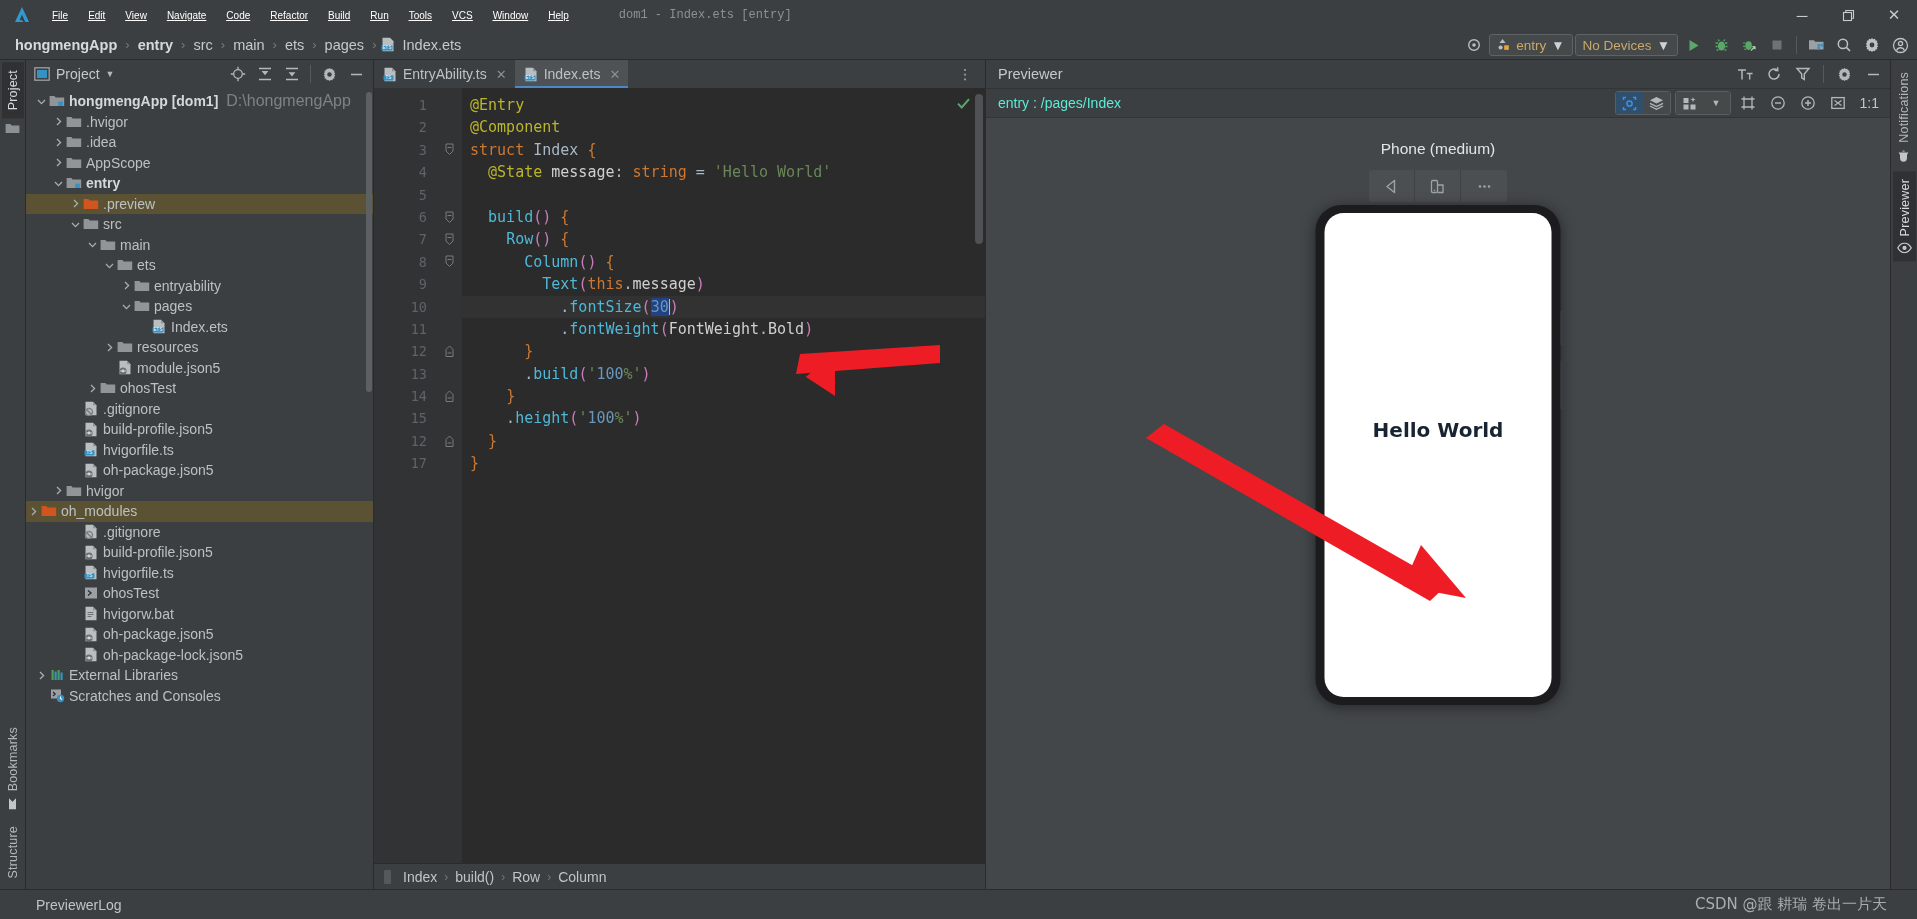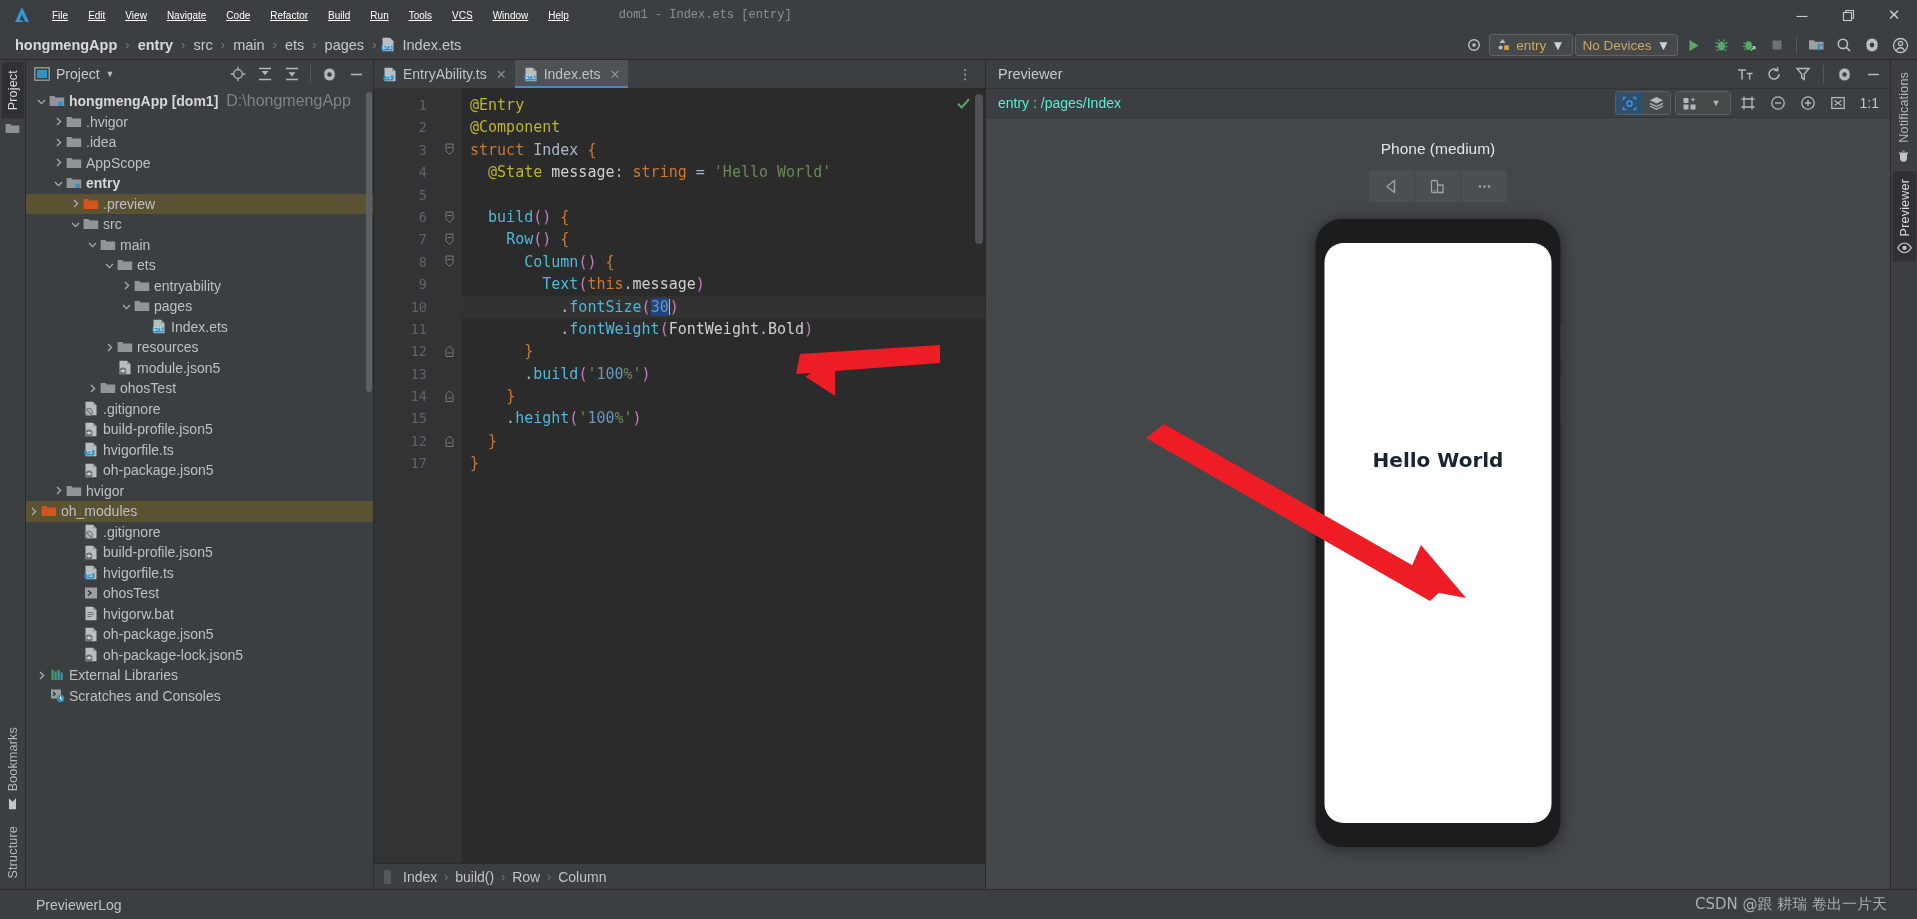--- a/index.html
+++ b/index.html
@@ -124,24 +124,24 @@
   .seg-btn{ width:27px; display:flex;align-items:center;justify-content:center; background:#45494a;}
   .seg-btn.on{ background:#2f4f6b; }
   .pv-canvas{ flex:1; background:#434749; position:relative; overflow:hidden; }
 
   .devlabel{ position:absolute; left:0; right:0; top:22px; text-align:center; font-size:15.5px; color:#e2e5e7;}
   .devbtns{ position:absolute; top:52px; left:50%; transform:translateX(-50%); display:flex; height:32px; background:#4b4f51; border-radius:2px; overflow:hidden;}
   .devbtn{ width:46px; display:flex;align-items:center;justify-content:center; border-right:1px solid #3f4345;}
   .devbtn:last-child{border-right:none;}
 
   .phone{
-    position:absolute; left:50%; transform:translateX(-50%); top:101px;
-    width:245px; height:628px; background:#1c1c1e; border-radius:26px;
+    position:absolute; left:50%; transform:translateX(-50%); top:87px;
+    width:245px; height:500px; background:#1c1c1e; border-radius:26px;
     box-shadow:0 2px 14px rgba(0,0,0,.45);
-    padding:24px 9px;
+    padding:8px 9px;
   }
   .phone .screen{ width:100%; height:100%; background:#fff; border-radius:19px; position:relative; overflow:hidden;}
   .phone .hello{ position:absolute; left:0; right:0; top:205px; text-align:center; font-size:20px; font-weight:bold; color:#182431; font-family:"DejaVu Sans", sans-serif;}
   .phone .btn-r1{ position:absolute; right:-3px; top:105px; width:3px; height:36px; background:#3a3d40; border-radius:2px;}
   .phone .btn-r2{ position:absolute; right:-3px; top:155px; width:3px; height:50px; background:#3a3d40; border-radius:2px;}
 
   
   .rrail{ width:27px; background:#3c3f41; border-left:1px solid #2b2b2b; display:flex; flex-direction:column; align-items:center; padding-top:4px; flex:none;}
 
   

